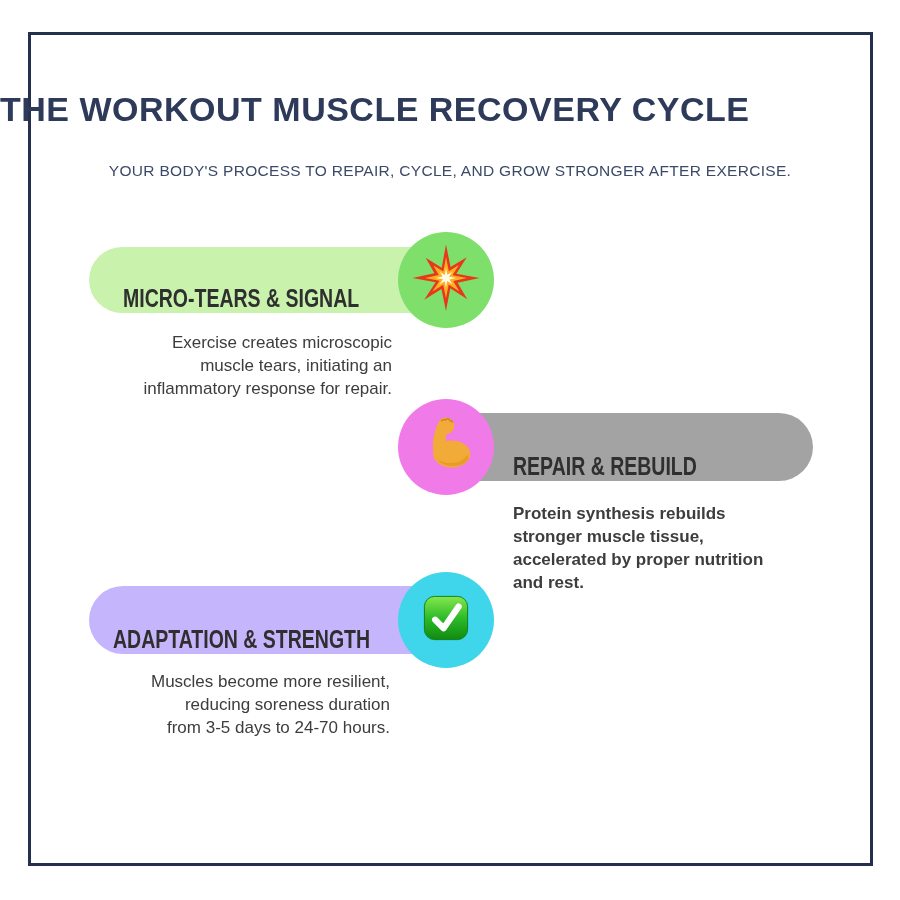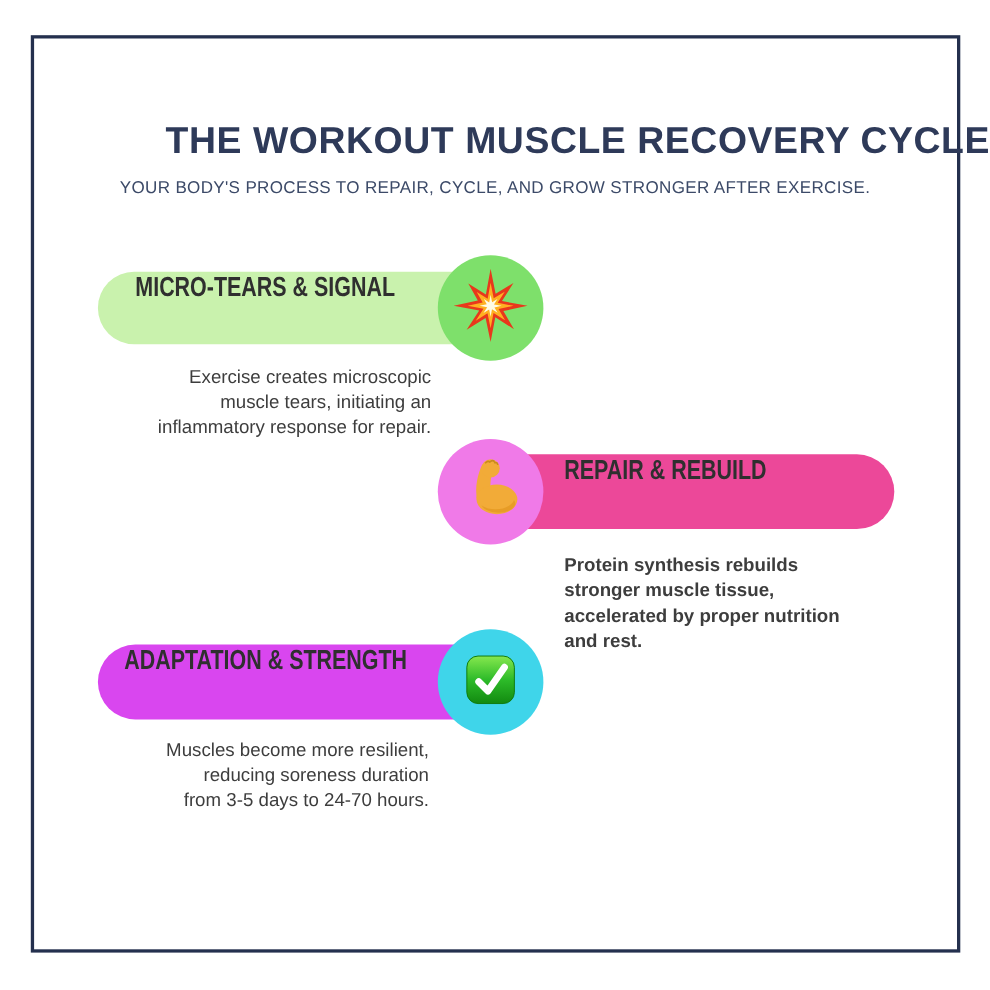--- a/index.html
+++ b/index.html
@@ -13,39 +13,38 @@
   .frame {
     position: absolute;
     left: 28px; top: 32px;
     width: 839px; height: 828px;
     border: 3px solid #24304e;
     background: #ffffff;
   }
   .title {
     position: absolute;
     left: 0; right: 0; top: 90px;
-    text-align: right;
+    text-align: left;
     font-size: 34px;
     font-weight: bold;
     letter-spacing: 0.5px;
     color: #2e3a59;
-    margin-top: 19px;
   }
   .subtitle {
     position: absolute;
     left: 0; right: 0; top: 162px;
     text-align: center;
     font-size: 15.5px;
     letter-spacing: 0.3px;
     color: #3c4a68;
   }
   .pill {
     position: absolute;
     display: flex;
-    align-items: flex-start;
+    align-items: flex-end;
     z-index: 1;
   }
   .stage-label {
     display: inline-block;
     font-size: 25px;
     font-weight: bold;
     color: #2f2f2f;
     transform: scaleX(0.78);
     transform-origin: left center;
     white-space: nowrap;
@@ -100,41 +99,41 @@
       <polygon fill="#e8381c" points="50,2 56.5,34.3 79.7,20.3 64.8,43.9 98,50 66.6,56.9 80.4,80.4 56.1,64.8 50,97 43.5,65.7 18.9,81.1 35.2,56.1 2,50 33.4,43.1 21,21 43.9,35.2"></polygon>
       <polygon fill="#ffb021" points="50,20.2 54,40.3 68.4,31.6 59.2,46.2 79.8,50 60.3,54.3 68.8,68.8 53.8,59.2 50,79.1 46,59.7 30.7,69.3 40.8,53.8 20.2,50 39.7,45.7 32,32 46.2,40.8"></polygon>
       <polygon fill="#fffbe6" points="50,35.6 52,45.3 58.9,41.1 54.4,48.2 64.4,50 55,52.1 59.1,59.1 51.8,54.4 50,64.1 48.1,54.7 40.7,59.3 45.6,51.8 35.6,50 45,47.9 41.3,41.3 48.2,45.6"></polygon>
     </svg>
   </span>
 </div>
 <div class="desc right desc-1" style="color: rgb(61, 61, 61);">Exercise creates microscopic
 muscle tears, initiating an
 inflammatory response for repair.</div>
 
-<div class="pill pill-2" style="background-color: #ec4899;">
+<div class="pill pill-2" style="background-color: #a3a3a3;">
   <span class="stage-label">REPAIR &amp; REBUILD</span>
 </div>
 <div class="icon-circle circle-2" style="background-color: rgb(240, 122, 232);">
   <span>
     <svg width="64" height="64" viewBox="0 0 100 100" aria-hidden="true">
       <path fill="#f2ab38" d="M38 15 C32 28 27 47 31 64 L54 64 C47 48 49 30 57 18 Z"></path>
       <ellipse fill="#f2ab38" cx="59" cy="64" rx="29" ry="21"></ellipse>
       <ellipse fill="#e79c26" cx="61" cy="70" rx="24" ry="13"></ellipse>
       <ellipse fill="#f2ab38" cx="57" cy="61" rx="27" ry="17"></ellipse>
       <circle fill="#f2ab38" cx="50" cy="20" r="13"></circle>
       <path fill="none" stroke="#c98a1e" stroke-width="2.4" stroke-linecap="round" d="M43 12 q3 -3 6 -1 M50 10 q3 -2 5 0 M56 12 q3 -1 4 2"></path>
     </svg>
   </span>
 </div>
 <div class="desc left desc-2" style="color: rgb(61, 61, 61);">Protein synthesis rebuilds
 stronger muscle tissue,
 accelerated by proper nutrition
 and rest.</div>
 
-<div class="pill pill-3" style="background-color: #d946ef;">
+<div class="pill pill-3" style="background-color: #c4b5fd;">
   <span class="stage-label">ADAPTATION &amp; STRENGTH</span>
 </div>
 <div class="icon-circle circle-3" style="background-color: rgb(63, 213, 234);">
   <span>
     <svg width="60" height="60" viewBox="0 0 100 100" aria-hidden="true">
       <defs>
         <linearGradient id="ckgrad" x1="0" y1="0" x2="0" y2="1">
           <stop offset="0" stop-color="#86e84e"></stop>
           <stop offset="0.5" stop-color="#2dbb29"></stop>
           <stop offset="1" stop-color="#128a10"></stop>

